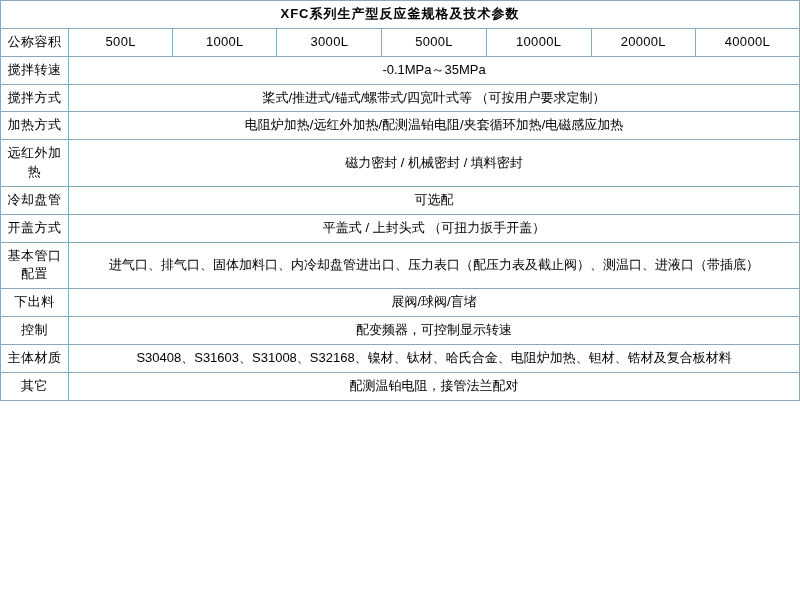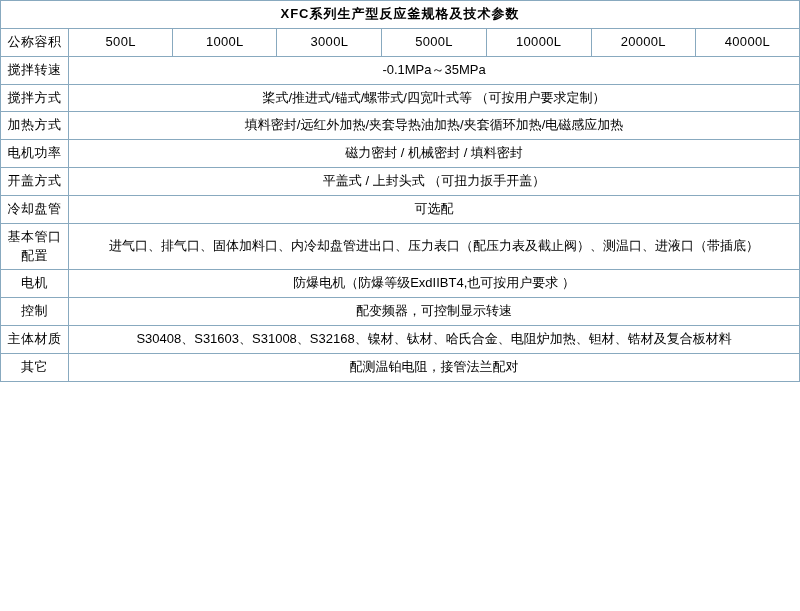--- a/index.html
+++ b/index.html
@@ -110,49 +110,49 @@
 
 
       <tr>
         <td class="label">搅拌方式</td>
         <td class="val" colspan="7">桨式/推进式/锚式/螺带式/四宽叶式等 （可按用户要求定制）</td>
       </tr>
 
 
       <tr>
         <td class="label">加热方式</td>
-        <td class="val" colspan="7">填料密封/远红外加热/夹套导热油加热/夹套循环加热/电磁感应加热</td>
+        <td class="val" colspan="7">电阻炉加热/远红外加热/配测温铂电阻/夹套循环加热/电磁感应加热</td>
       </tr>
 
       <tr>
-        <td class="label">电机功率</td>
+        <td class="label">远红外加热</td>
         <td class="val" colspan="7">磁力密封 / 机械密封 / 填料密封</td>
+      </tr>
+
+      <tr>
+        <td class="label">冷却盘管</td>
+        <td class="val" colspan="7">可选配</td>
       </tr>
 
       <tr>
         <td class="label">开盖方式</td>
         <td class="val" colspan="7">平盖式 / 上封头式 （可扭力扳手开盖）</td>
       </tr>
 
-      <tr>
-        <td class="label">冷却盘管</td>
-        <td class="val" colspan="7">可选配</td>
-      </tr>
-
       <tr class="row-tall">
         <td class="label">基本管口配置</td>
         <td class="val two-line" colspan="7">进气口、排气口、固体加料口、内冷却盘管进出口、压力表口（配压力表及截止阀）、测温口、进液口（带插底）</td>
       </tr>
 
+      <tr>
+        <td class="label">下出料</td>
+        <td class="val" colspan="7">展阀/球阀/盲堵</td>
+      </tr>
 
 
-      <tr class="row-tall">
-        <td class="label">电机</td>
-        <td class="val" colspan="7">防爆电机（防爆等级ExdIIBT4,也可按用户要求 ）</td>
-      </tr>
 
       <tr class="row-tall">
         <td class="label">控制</td>
         <td class="val left-align" colspan="7">配变频器，可控制显示转速</td>
       </tr>
 
       <tr class="row-tall">
         <td class="label">主体材质</td>
         <td class="val left-align small" colspan="7">S30408、S31603、S31008、S32168、镍材、钛材、哈氏合金、电阻炉加热、钽材、锆材及复合板材料</td>
       </tr>

